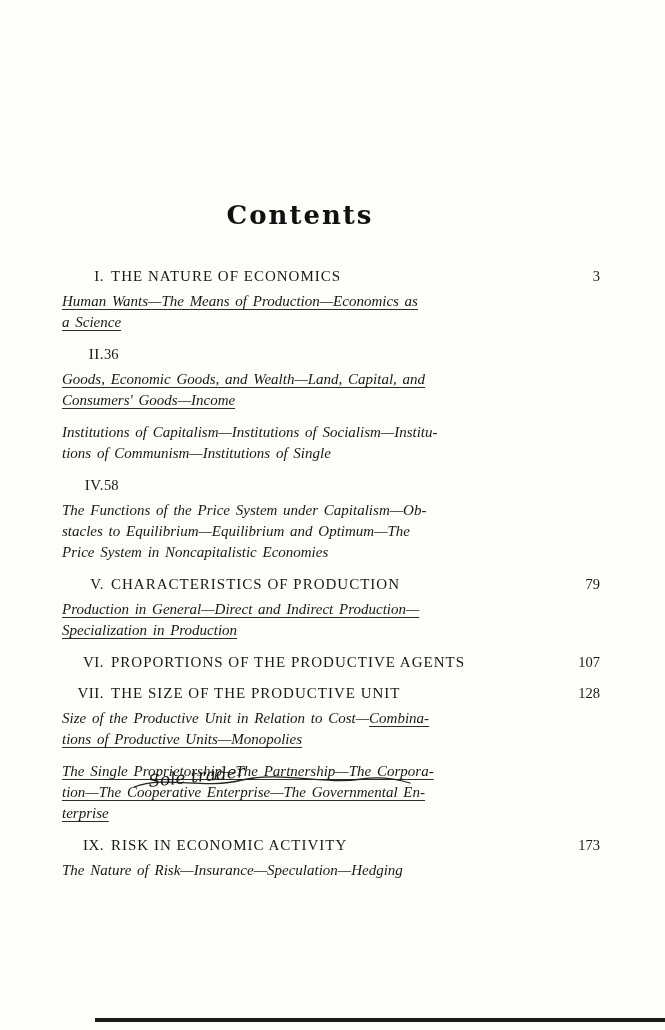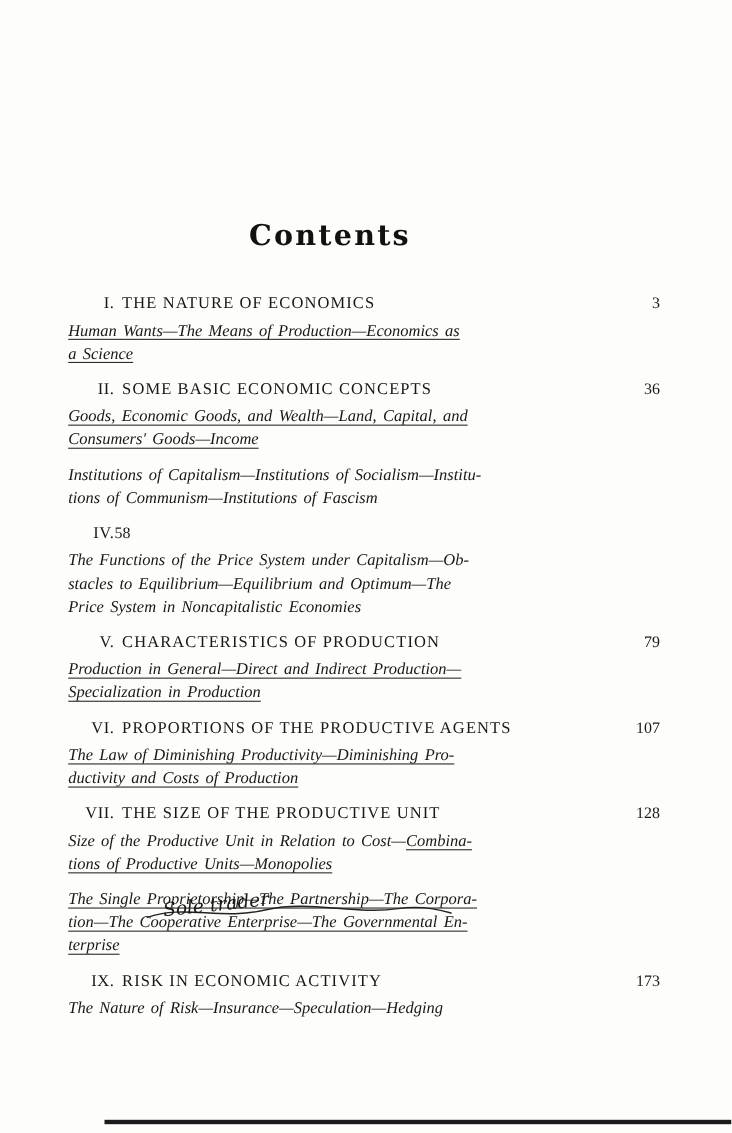--- a/index.html
+++ b/index.html
@@ -118,30 +118,29 @@
         <span class="chapter-title">THE NATURE OF ECONOMICS</span>
         <span class="page-num">3</span>
       </div>
       <div class="sub"><span></span><span class="u">Human Wants—The Means of Production—Economics as
 a Science</span></div>
     </div>
 
     <div class="entry">
       <div class="head">
         <span class="numeral">II.</span>
-        <span class="chapter-title">SOME BASIC ECONOMIC CONCEPTS</span>
         <span class="page-num">36</span>
       </div>
       <div class="sub"><span></span><span class="u">Goods, Economic Goods, and Wealth—Land, Capital, and
 Consumers' Goods—Income</span></div>
     </div>
 
     <div class="entry">
       <div class="sub"><span>Institutions of Capitalism—Institutions of Socialism—Institu-
-tions of Communism—Institutions of Fascism</span><span class="u"></span></div>
+tions of Communism—Institutions of Single</span><span class="u"></span></div>
     </div>
 
     <div class="entry">
       <div class="head">
         <span class="numeral">IV.</span>
         <span class="page-num">58</span>
       </div>
       <div class="sub"><span>The Functions of the Price System under Capitalism—Ob-
 stacles to Equilibrium—Equilibrium and Optimum—The
 Price System in Noncapitalistic Economies</span><span class="u"></span></div>
@@ -156,22 +155,20 @@
       <div class="sub"><span></span><span class="u">Production in General—Direct and Indirect Production—
 Specialization in Production</span></div>
     </div>
 
     <div class="entry">
       <div class="head">
         <span class="numeral">VI.</span>
         <span class="chapter-title">PROPORTIONS OF THE PRODUCTIVE AGENTS</span>
         <span class="page-num">107</span>
       </div>
-      <div class="sub"><span></span><span class="u">The Law of Diminishing Productivity—Diminishing Pro-
-ductivity and Costs of Production</span></div>
     </div>
 
     <div class="entry">
       <div class="head">
         <span class="numeral">VII.</span>
         <span class="chapter-title">THE SIZE OF THE PRODUCTIVE UNIT</span>
         <span class="page-num">128</span>
       </div>
       <div class="sub"><span>Size of the Productive Unit in Relation to Cost—</span><span class="u">Combina-
 tions of Productive Units—Monopolies</span></div>

